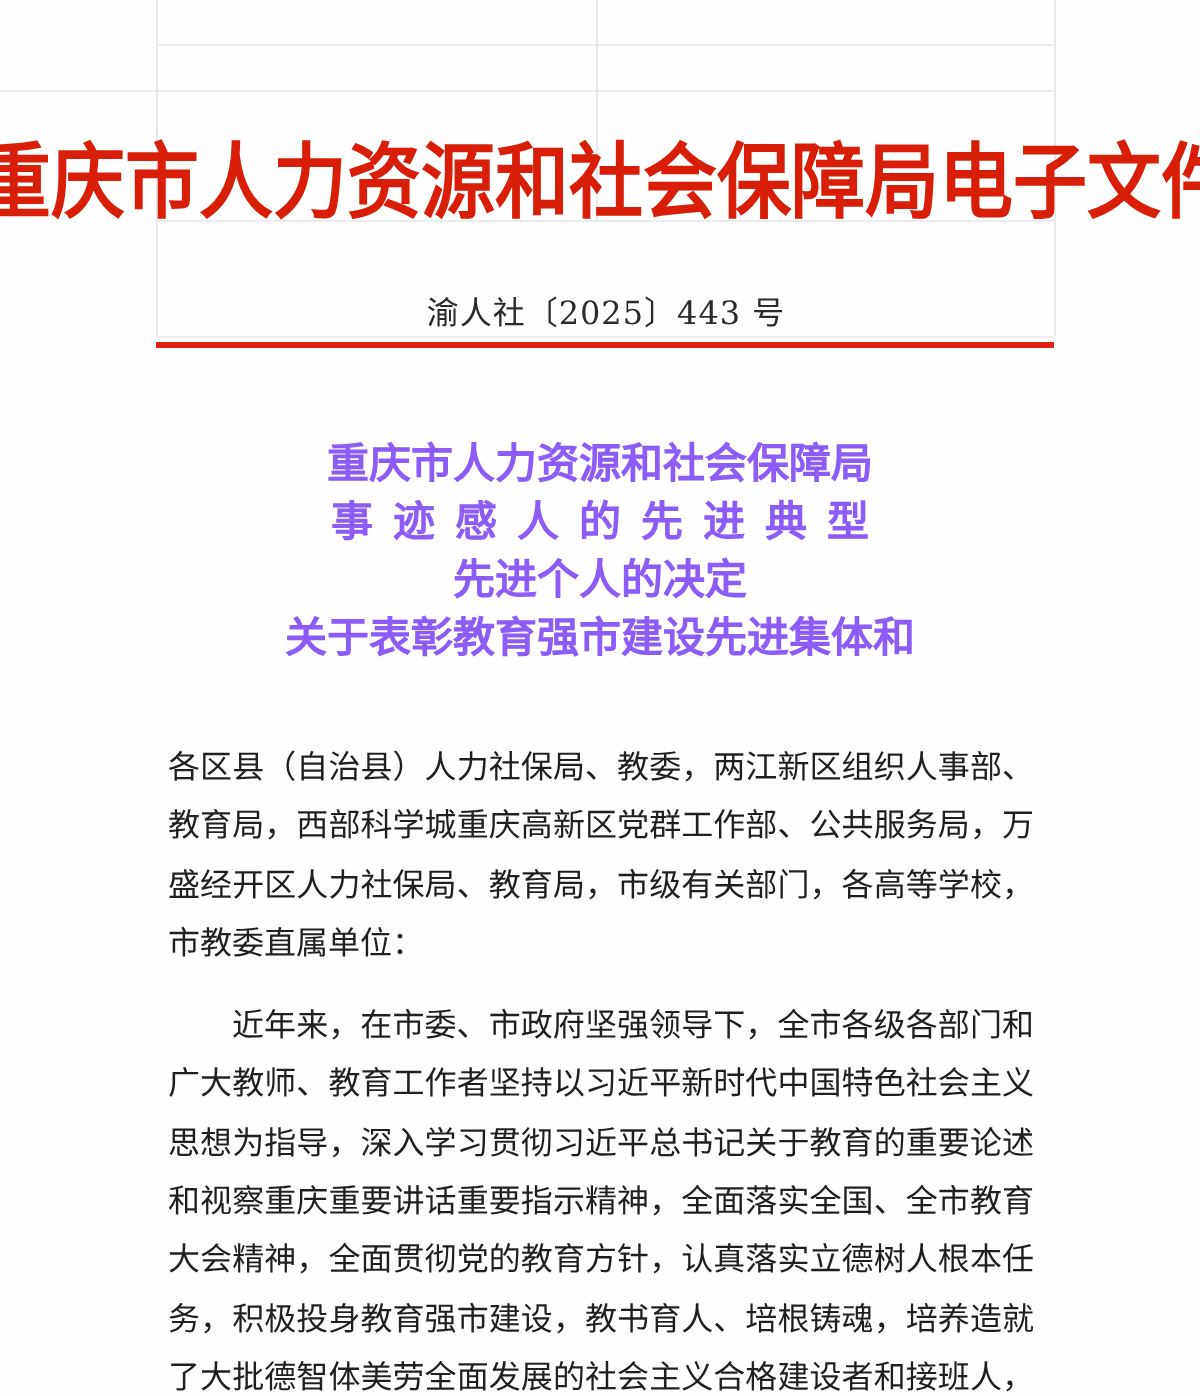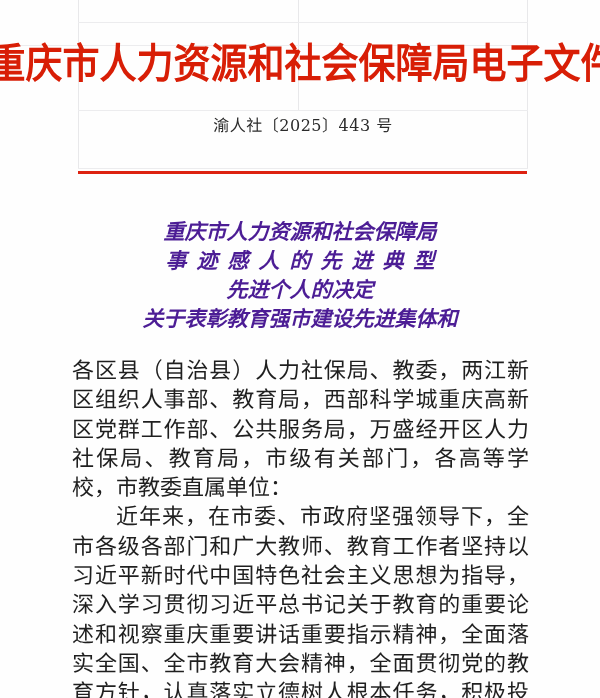--- a/index.html
+++ b/index.html
@@ -44,21 +44,21 @@
   }
 
   
   .masthead {
     position: absolute;
     left: 78px;
     top: 45px;
     width: 450px;
     height: 65px;
     display: flex;
-    align-items: flex-start;
+    align-items: flex-end;
     justify-content: center;
   }
   .masthead-title {
     font-family: "DejaVu Serif", "Liberation Serif", serif;
     font-weight: 700;
     font-size: 37px;
     line-height: 1;
     color: #d81e06;
     letter-spacing: 0px;
     white-space: nowrap;
@@ -66,21 +66,21 @@
   }
 
   
   .docnum-row {
     position: absolute;
     left: 78px;
     top: 112px;
     width: 450px;
     height: 55px;
     display: flex;
-    align-items: flex-start;
+    align-items: flex-end;
     justify-content: center;
   }
   .docnum {
     font-family: "DejaVu Serif", "Liberation Serif", serif;
     font-size: 16px;
     color: #2b2b2b;
     letter-spacing: 0.5px;
     white-space: nowrap;
   }
 
@@ -100,44 +100,43 @@
     left: 72px;
     top: 218px;
     width: 456px;
     text-align: center;
   }
   .title-line {
     font-family: "DejaVu Sans", "Liberation Sans", sans-serif;
     font-weight: 700;
     font-size: 21px;
     line-height: 29px;
-    color: #4c1d95;
+    color: #8b5cf6;
     white-space: nowrap;
-    font-style: italic;
   }
   .title-line.spread {
     letter-spacing: 10px;
     text-indent: 10px;
   }
 
   
   .body-block {
     position: absolute;
     left: 72px;
     top: 358px;
     width: 457px;
   }
   .para {
-    font-family: Liberation Mono, monospace;
-    font-size: 22px;
+    font-family: Liberation Sans, sans-serif;
+    font-size: 16px;
     line-height: 29.3px;
     color: #1f1f1f;
     text-align: justify;
     text-justify: inter-ideograph;
-    margin: 0;
+    margin: 12px;
   }
   .para.indent {
     text-indent: 2em;
   }
   .para + .para {
     margin-top: 0px;
   }
 </style>
 </head>
 <body>

